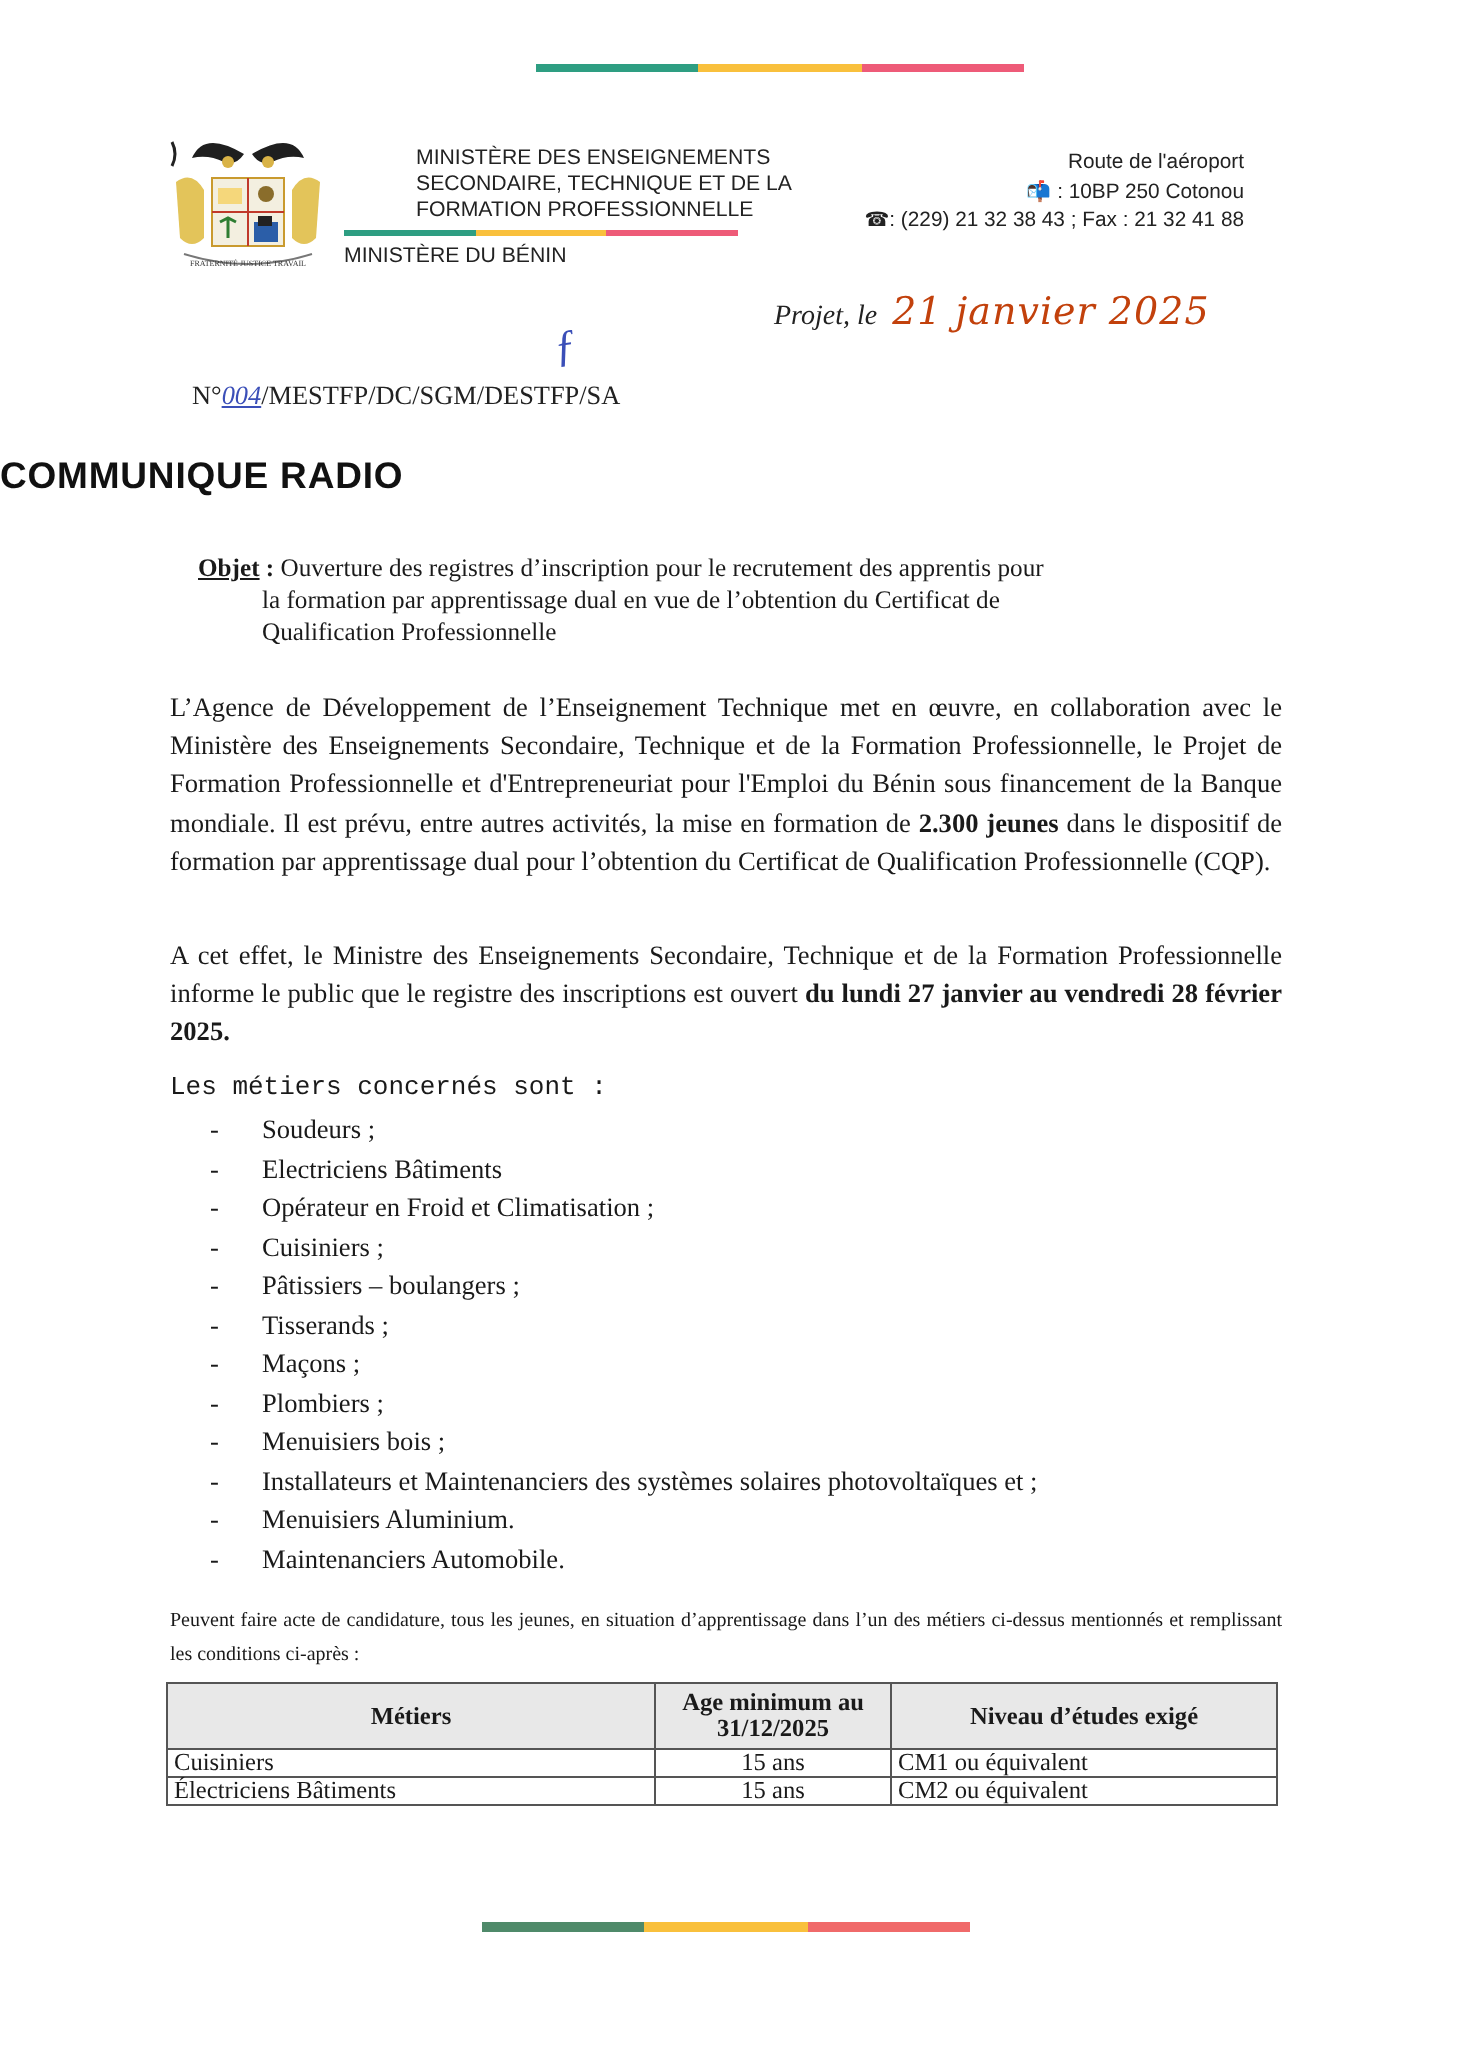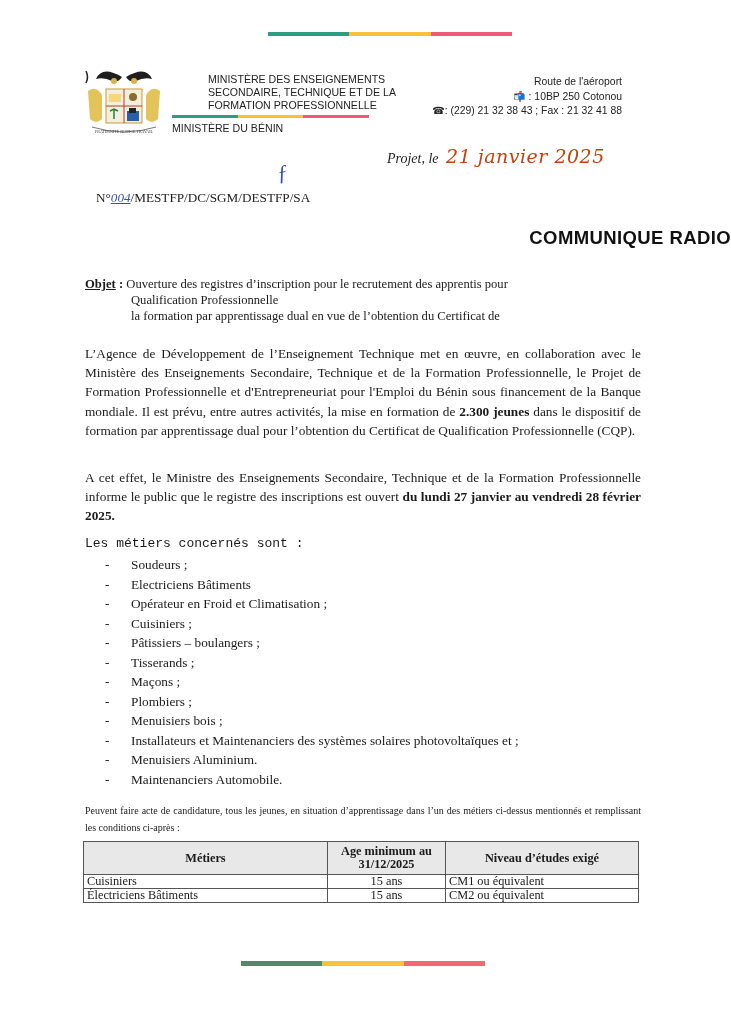--- a/index.html
+++ b/index.html
@@ -23,25 +23,25 @@
   .contact .row { white-space: nowrap; }
   .contact .ico { font-size: 10px; }
 
   .date-line { position: absolute; left: 387px; top: 145px; font-size: 14px; font-style: italic; color: #222; white-space: nowrap; }
   .date-line .hand { font-family: "DejaVu Serif", serif; font-style: italic; color: #c2410c; font-size: 19px; margin-left: 4px; letter-spacing: 0.5px; }
 
   .ref { position: absolute; left: 96px; top: 190px; font-size: 13.2px; color: #222; white-space: nowrap; }
   .ref .hand { color: #3b4fb8; text-decoration: underline; font-style: italic; margin-top: 16px; }
   .initial-mark { position: absolute; left: 277px; top: 160px; color: #3b4fb8; font-size: 22px; font-style: italic; transform: rotate(-8deg); }
 
-  .title { position: absolute; left: 0; width: 731px; top: 227px; text-align: right; font-family: "Liberation Sans", sans-serif; font-weight: bold; font-size: 18.5px; letter-spacing: 0.4px; color: #111; }
+  .title { position: absolute; left: 0; width: 731px; top: 227px; text-align: left; font-family: "Liberation Sans", sans-serif; font-weight: bold; font-size: 18.5px; letter-spacing: 0.4px; color: #111; }
 
   .objet { position: absolute; left: 85px; top: 276px; width: 500px; font-size: 12.6px; line-height: 16px; }
   .objet .label { font-weight: bold; text-decoration: underline; }
-  .objet .first { white-space: nowrap; }
+  .objet .first { white-space: nowrap; margin-left: 14px; }
   .objet .cont { padding-left: 46px; white-space: nowrap; }
 
   .para { position: absolute; left: 85px; width: 556px; font-size: 13.3px; line-height: 19.2px; text-align: justify; }
   .para1 { top: 344px; }
   .para2 { top: 468px; }
   .para b { font-weight: bold; }
 
   .list-intro { position: absolute; left: 85px; top: 536px; font-size: 13px; font-family: Liberation Mono, monospace; }
   .metiers-list { position: absolute; left: 105px; top: 555px; list-style: none; font-size: 13.3px; line-height: 19.5px; }
   .metiers-list li { display: flex; white-space: nowrap; }
@@ -116,22 +116,22 @@
 
 <div class="initial-mark">ƒ</div>
 <div class="ref">
   <span>N°</span><span class="hand">004</span><span>/MESTFP/DC/SGM/DESTFP/SA</span>
 </div>
 
 <div class="title">COMMUNIQUE RADIO</div>
 
 <div class="objet">
   <div class="first"><span class="label">Objet</span><b> : </b><span>Ouverture des registres d’inscription pour le recrutement des apprentis pour</span></div>
+  <div class="cont">la formation par apprentissage dual en vue de l’obtention du Certificat de</div>
   <div class="cont">Qualification Professionnelle</div>
-  <div class="cont">la formation par apprentissage dual en vue de l’obtention du Certificat de</div>
 </div>
 
 <div class="para para1"><span>L’Agence de Développement de l’Enseignement Technique met en œuvre, en collaboration avec le Ministère des Enseignements Secondaire, Technique et de la Formation Professionnelle, le Projet de Formation Professionnelle et d'Entrepreneuriat pour l'Emploi du Bénin sous financement de la Banque mondiale. Il est prévu, entre autres activités, la mise en formation de </span><b>2.300 jeunes</b><span> dans le dispositif de formation par apprentissage dual pour l’obtention du Certificat de Qualification Professionnelle (CQP).</span></div>
 
 <div class="para para2"><span>A cet effet, le Ministre des Enseignements Secondaire, Technique et de la Formation Professionnelle informe le public que le registre des inscriptions est ouvert </span><b>du lundi 27 janvier au vendredi 28 février 2025.</b></div>
 
 <div class="list-intro">Les métiers concernés sont :</div>
 <ul class="metiers-list">
   <li>
       <span class="dash">-</span>

